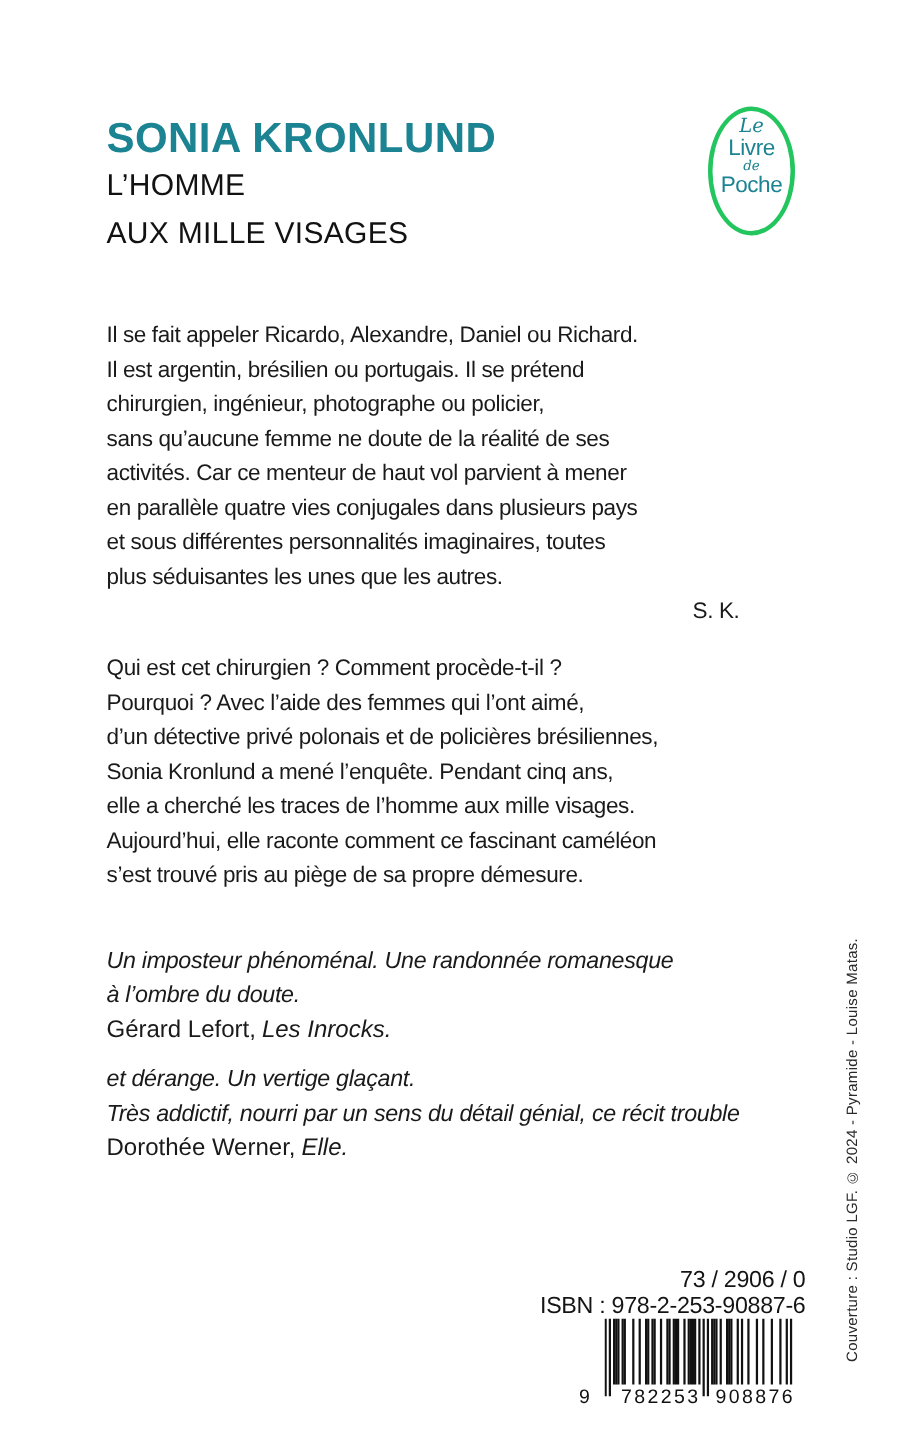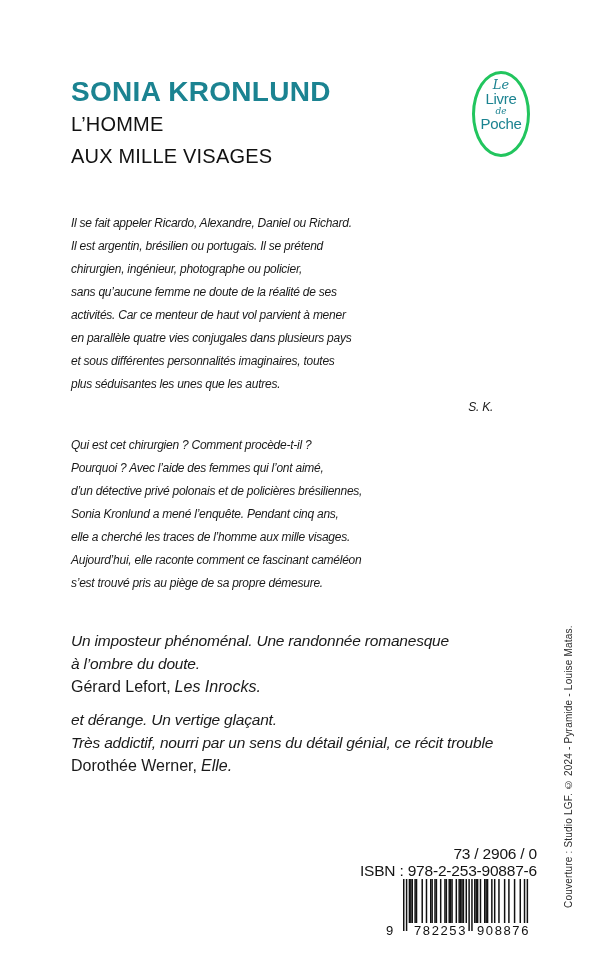--- a/index.html
+++ b/index.html
@@ -25,22 +25,22 @@
     position:absolute; left:472px; top:71px; width:52px; height:76px;
     border:3px solid #22c55e; border-radius:50%;
     color:#1b8391; text-align:center; padding-top:4px; box-sizing:content-box;
   }
   .logo-script  { font-family:"DejaVu Serif", serif; font-style:italic; font-size:13px; line-height:13px; }
   .logo-script.small { font-size:9px; line-height:9px; }
   .logo-word    { font-size:15px; line-height:16px; letter-spacing:-0.3px; font-weight:normal; }
 
   
   .bodyline {
-    font-size:12px; line-height:23px; letter-spacing:-0.25px;
-    white-space:nowrap; color:#1a1a1a;font-style:italic;
+    font-size:15px; line-height:23px; letter-spacing:-0.25px;
+    white-space:nowrap; color:#1a1a1a;
   }
   .p1 { position:absolute; left:71px; top:212px; width:462px; }
   .p2 { position:absolute; left:71px; top:434px; width:462px; }
   .signature { text-align:right; padding-right:40px; }
 
   
   .reviews { position:absolute; left:71px; top:629px; width:462px; }
   .quoteline {
     font-style:italic; font-size:15.5px; line-height:23px;
     letter-spacing:-0.2px; white-space:nowrap; color:#1a1a1a;

